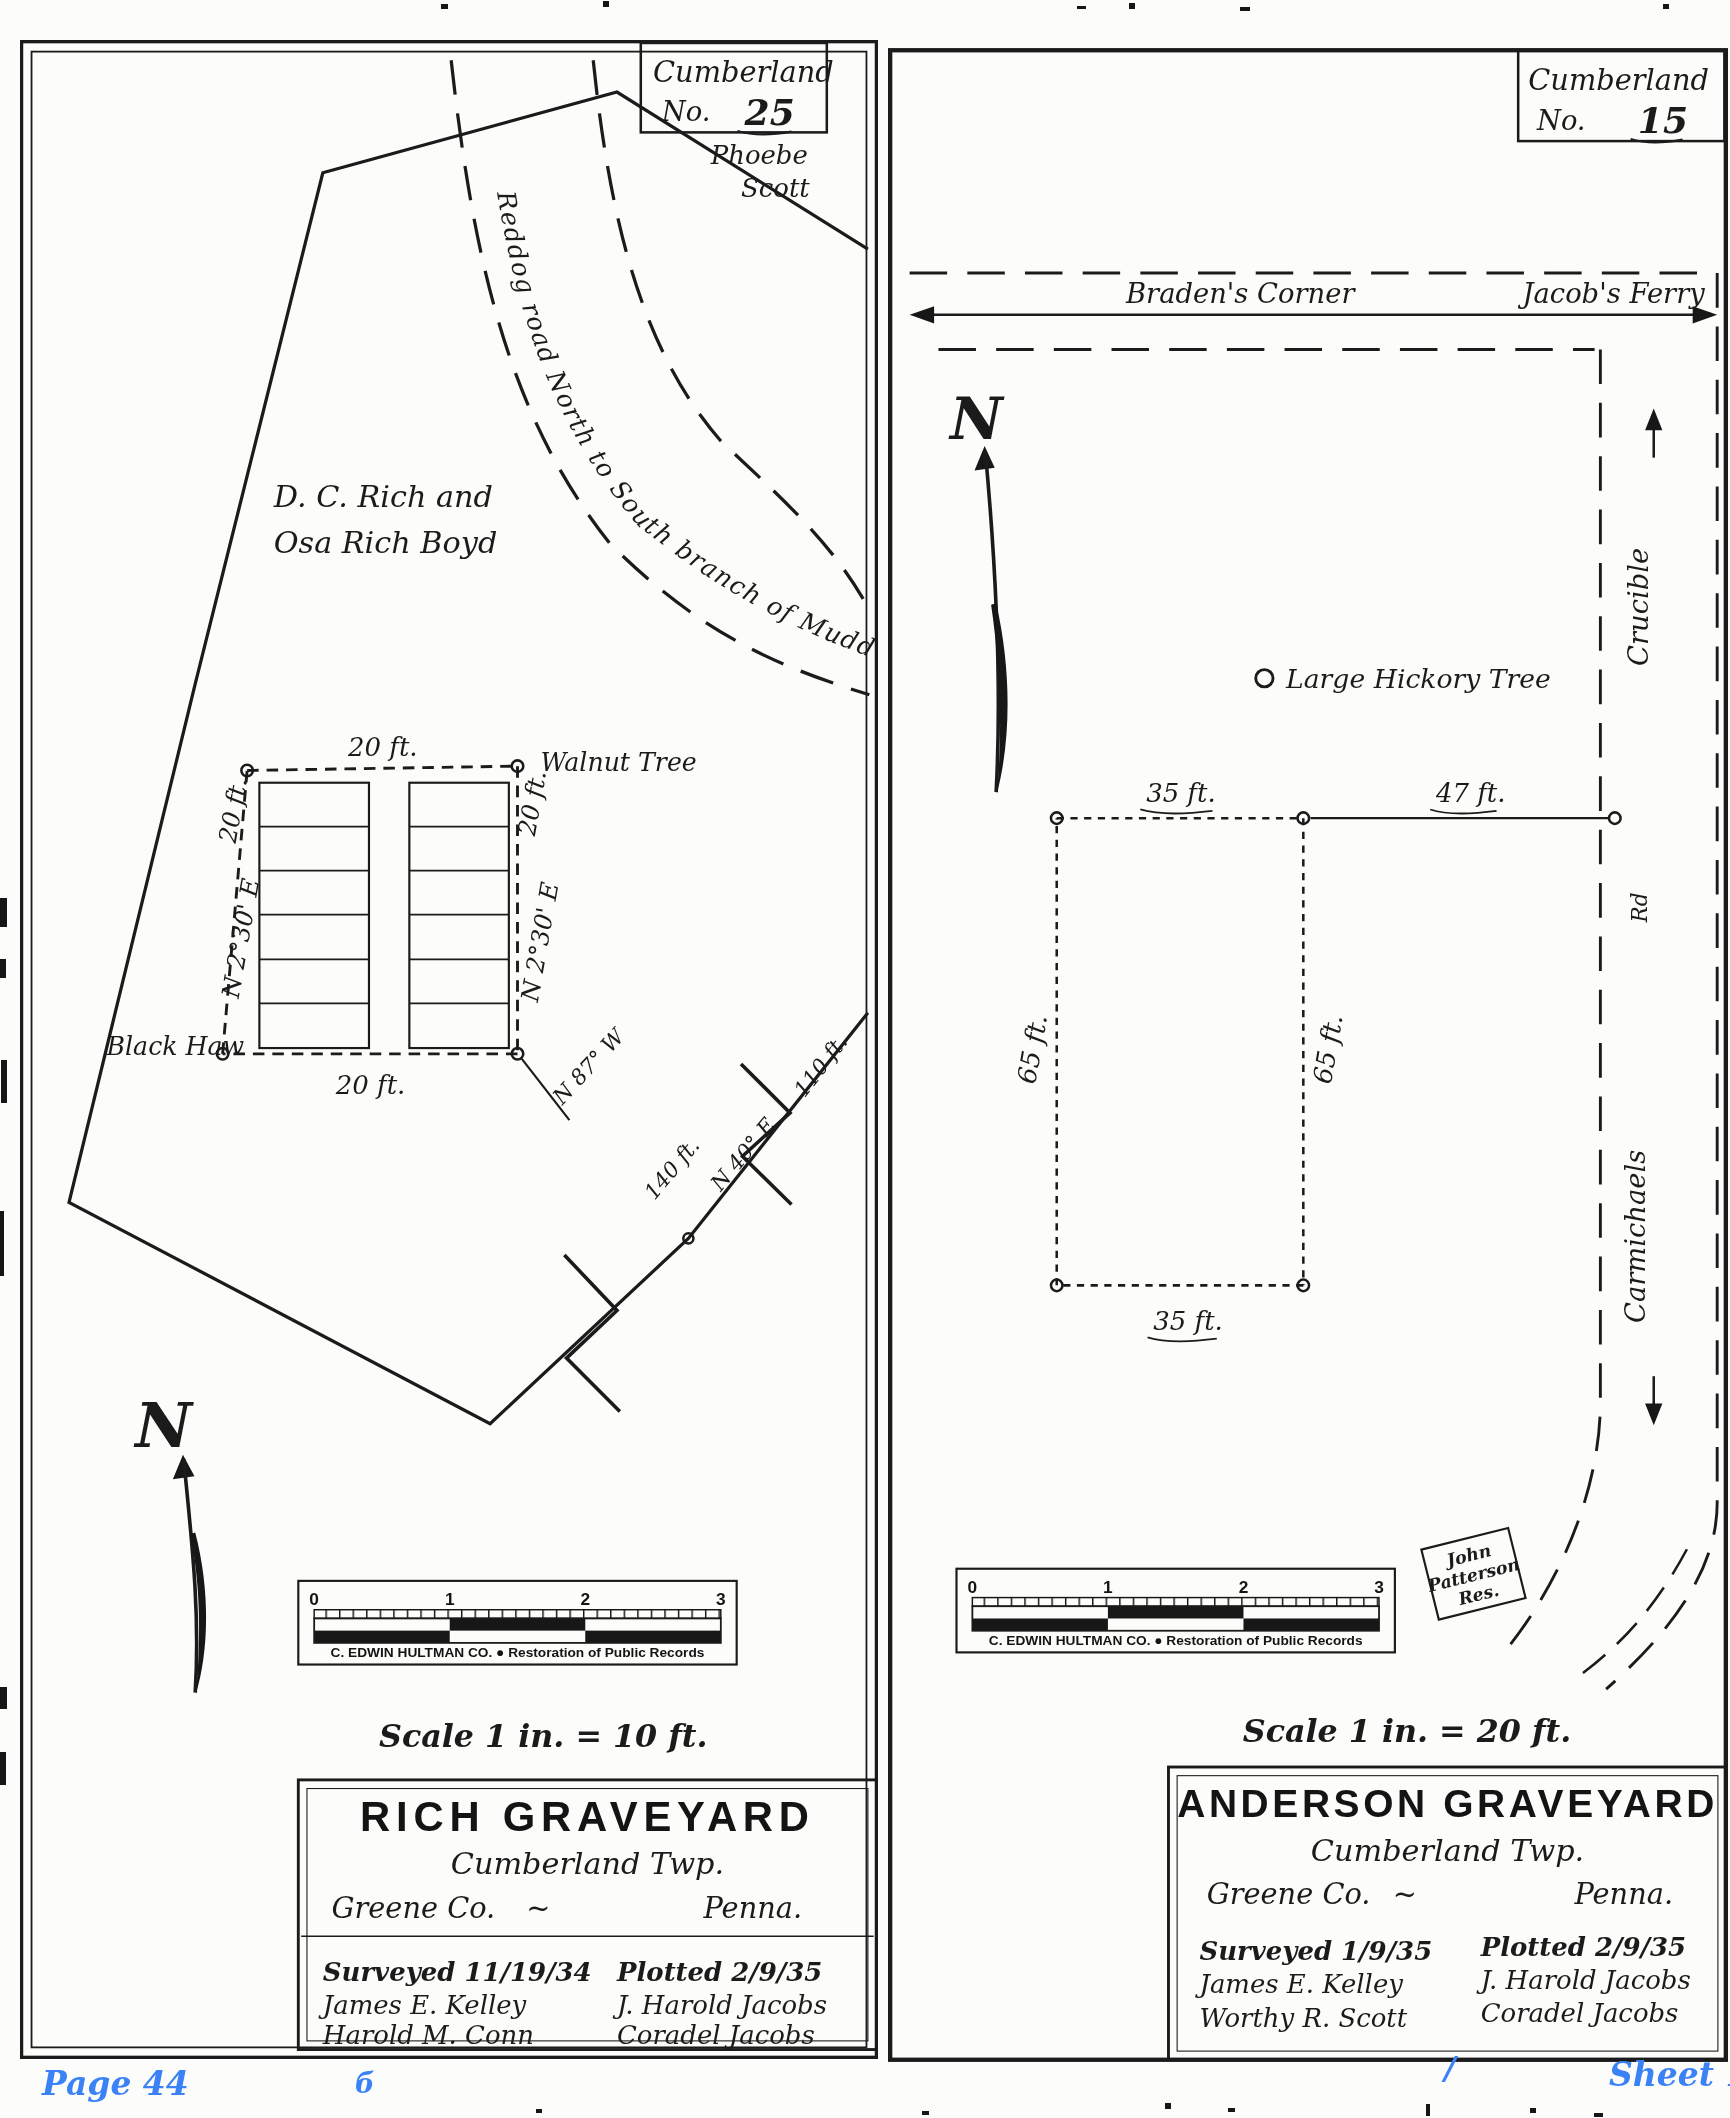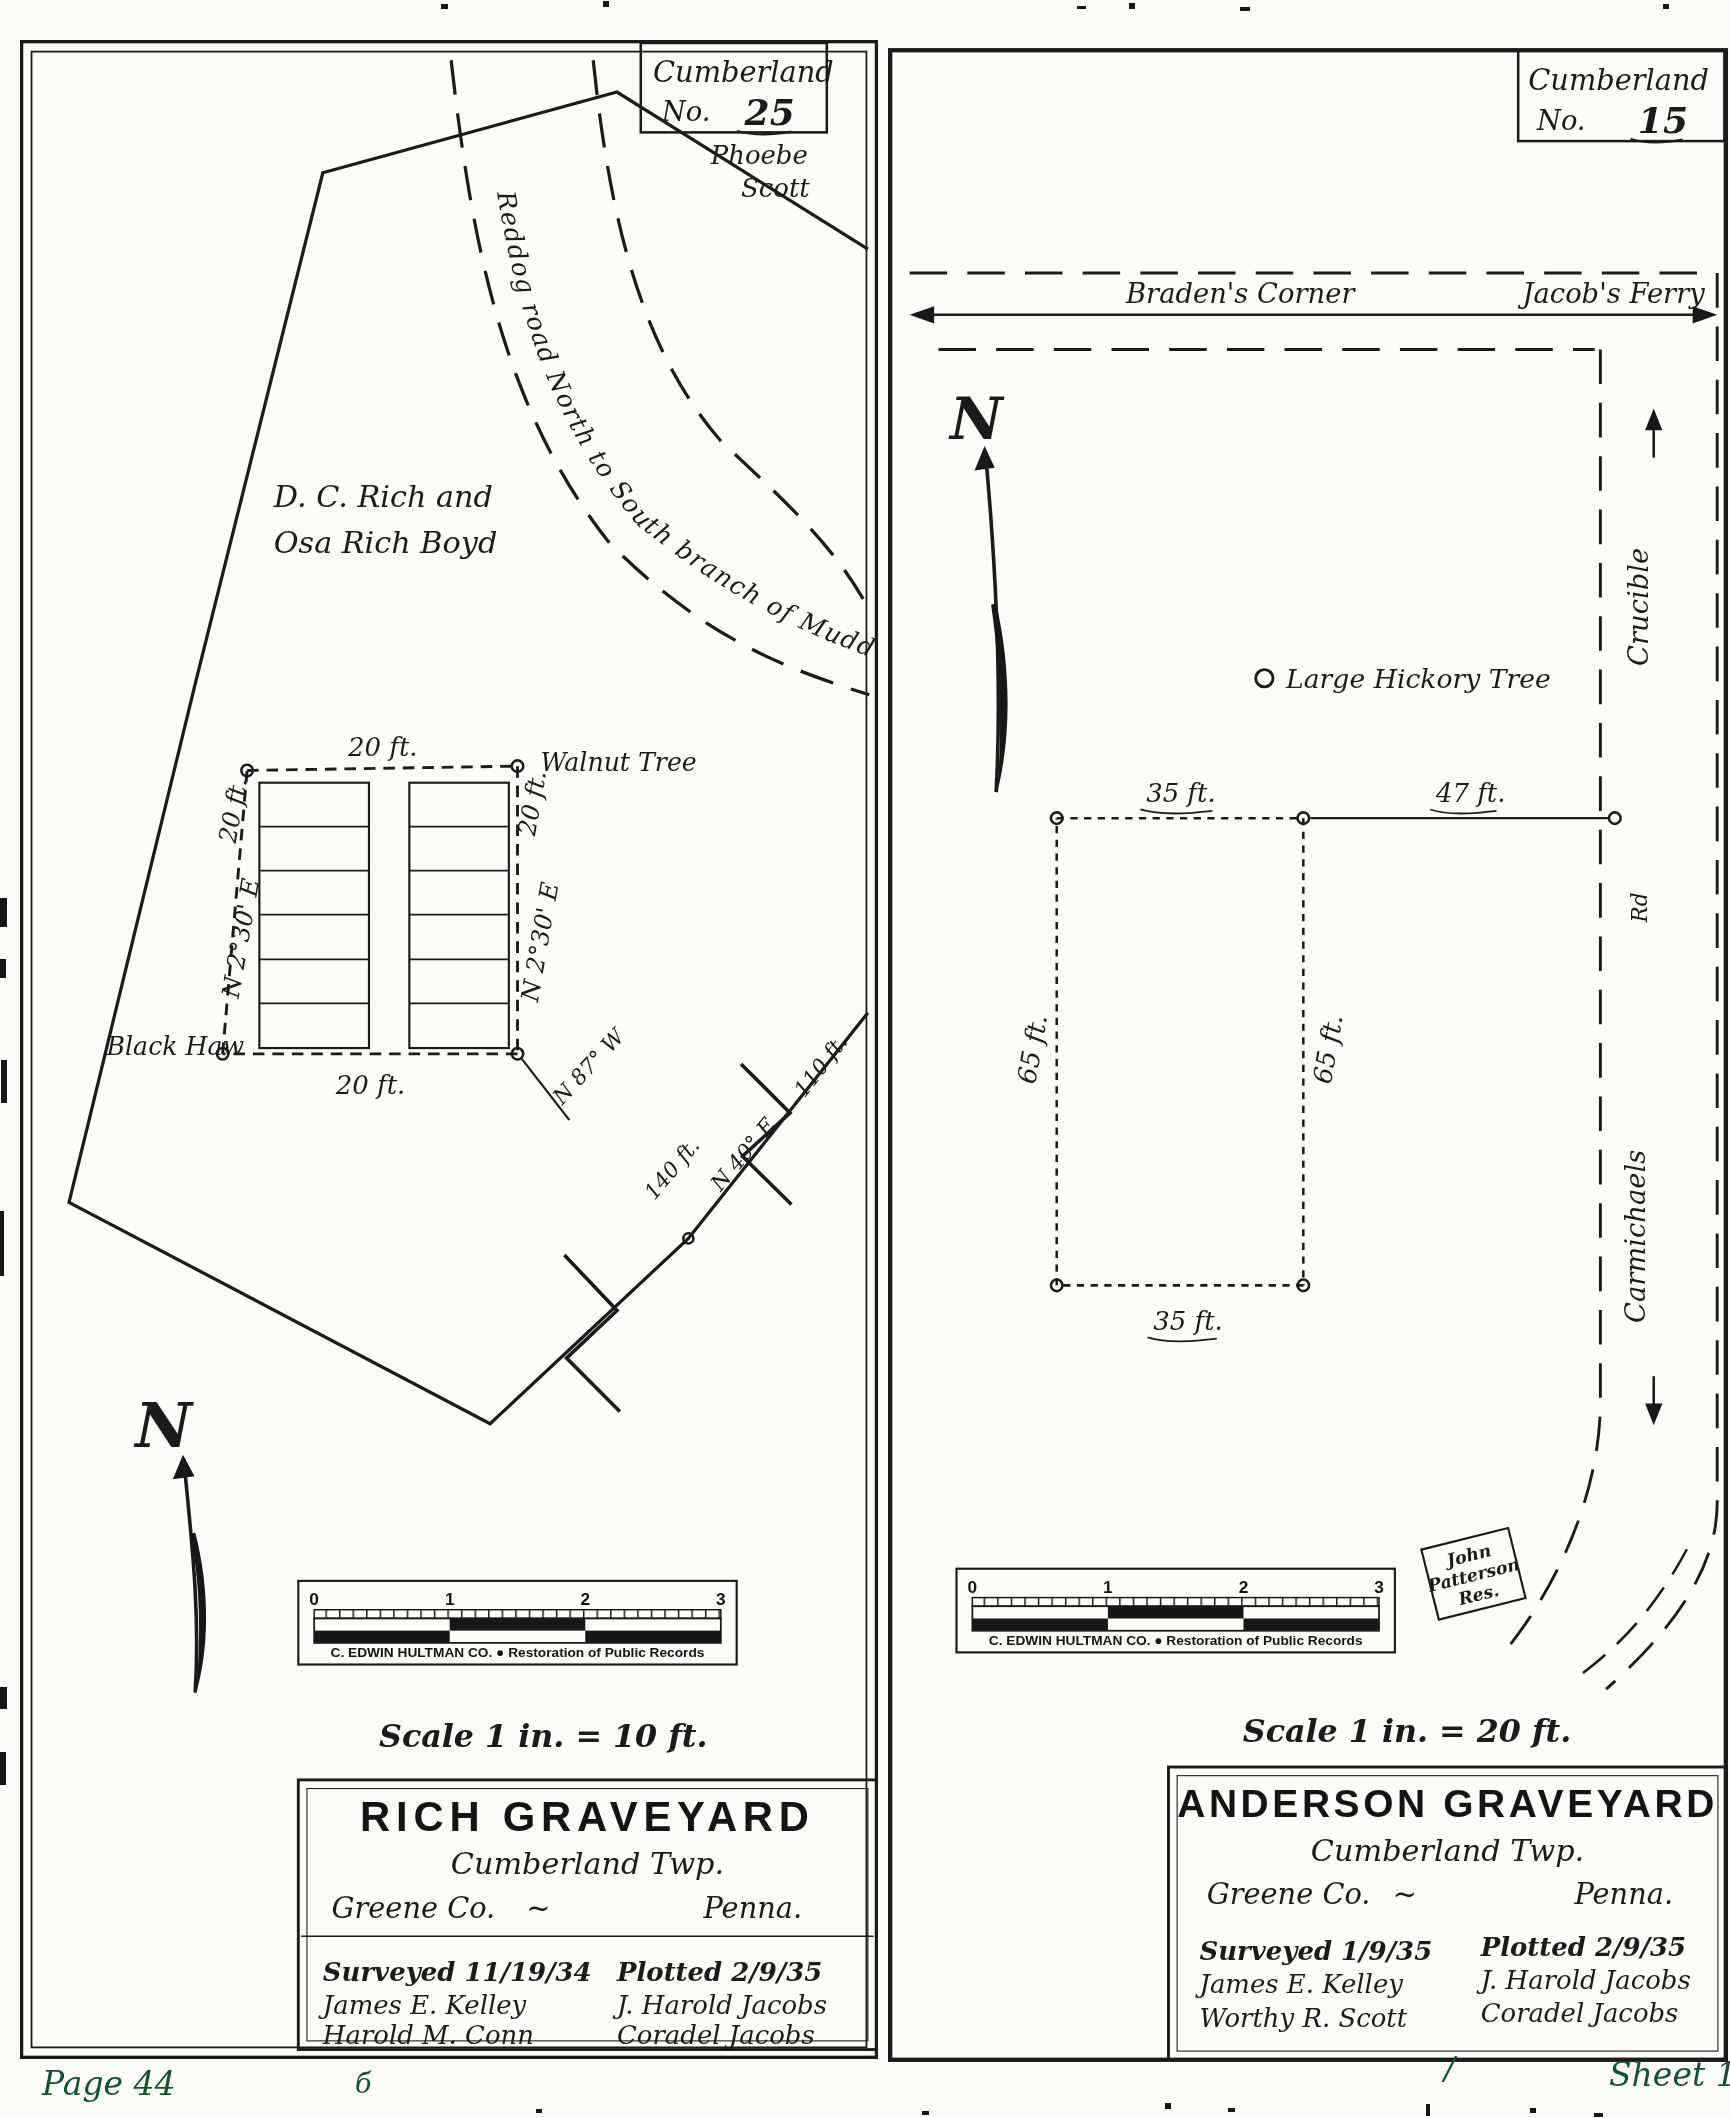--- a/index.html
+++ b/index.html
@@ -8,21 +8,21 @@
   .panel{position:absolute}
   svg{display:block;width:100%;height:100%}
   .hand{font-family:"DejaVu Serif",serif;font-style:italic;fill:#1b1b1b}
   .hb{font-weight:bold}
   .bt{font-family:"Liberation Sans",sans-serif;font-weight:700;fill:#141414}
   .num{font-family:"Liberation Sans",sans-serif;font-weight:700;font-size:24px;fill:#141414}
   .corp{font-family:"Liberation Sans",sans-serif;font-weight:700;font-size:19px;fill:#141414}
   .ln{stroke:#1b1b1b;fill:none}
   .fillink{fill:#171717;stroke:none}
   .mark{position:absolute;background:#161616}
-  .hw{position:absolute;font-family:"DejaVu Serif",serif;font-style:italic;font-weight:normal;color:#14532d;white-space:nowrap}
+  .hw{position:absolute;font-family:"DejaVu Serif",serif;font-style:italic;font-weight:bold;color:#3b82f6;white-space:nowrap}
 </style>
 </head>
 <body>
 
 <div class="page">
 
   <div class="panel" style="left:20px;top:40px;width:858px;height:2019px">
     <svg viewBox="0 0 1190 2800">
       <defs>
         <pattern id="ticks-l" width="18.8" height="12" patternUnits="userSpaceOnUse">

